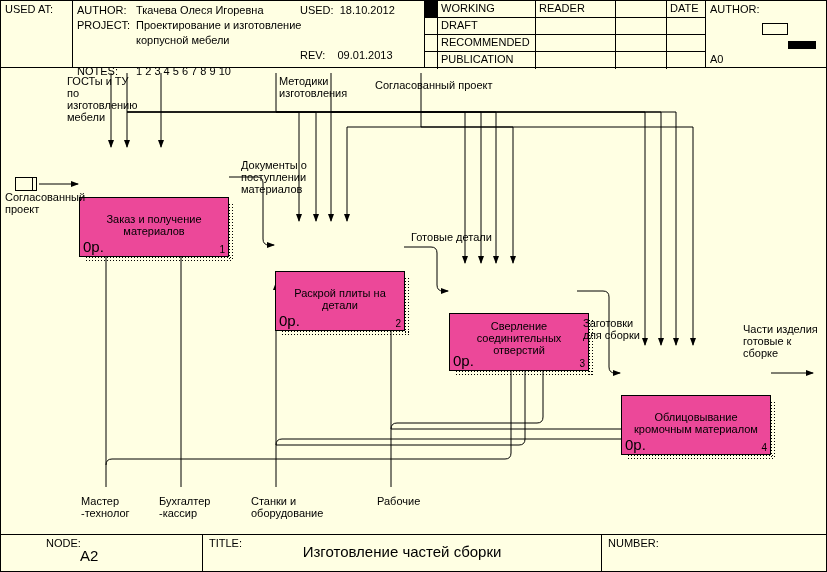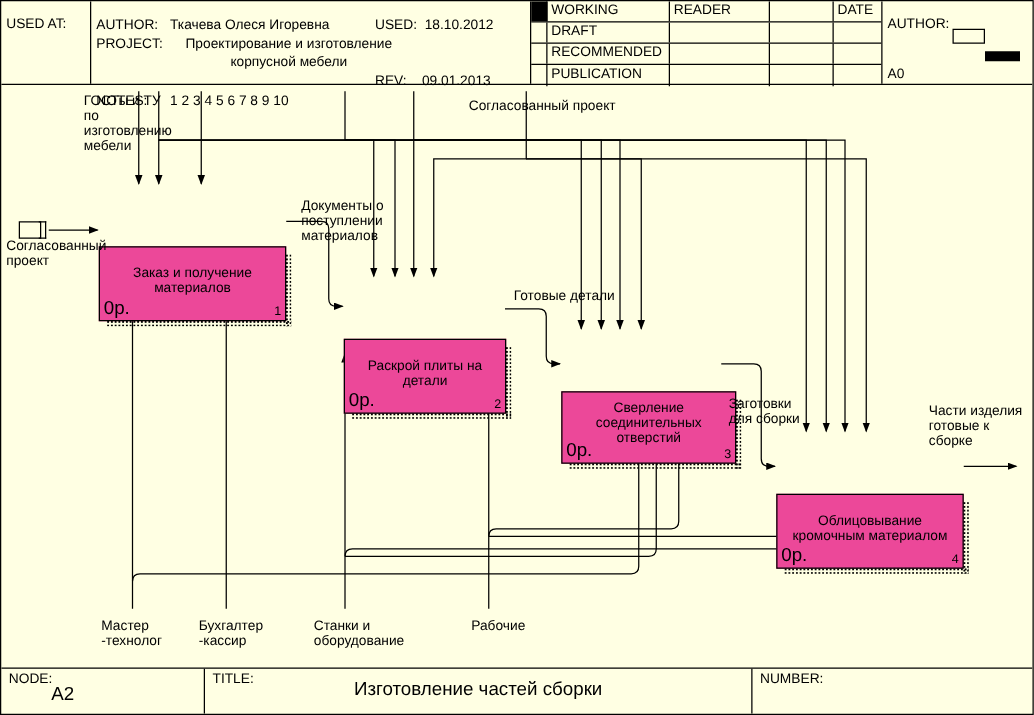--- a/index.html
+++ b/index.html
@@ -4,40 +4,40 @@
 <style>
   html,body{margin:0;padding:0;}
   body{
     width:827px;height:572px;
     background:#FFFFE3;
     font-family:Arial,sans-serif;font-size:11px;color:#000;
     position:relative;overflow:hidden;
     border:1px solid #000;box-sizing:border-box;
   }
   .hdr{position:absolute;left:0;top:0;right:0;height:66px;border-bottom:1px solid #000;}
-  .hdr .col{position:absolute;top:0;bottom:0;border-right:1px solid #000;padding:12px 4px;box-sizing:border-box;}
+  .hdr .col{position:absolute;top:0;bottom:0;border-right:1px solid #000;padding:2px 4px;box-sizing:border-box;}
   .hdr .col.used{left:0;width:72px;}
   .hdr .col.proj{left:72px;width:352px;}
   .hdr .col.status{left:424px;width:281px;padding:0;}
   .hdr .col.ctx{left:705px;right:0;width:auto;}
   .hdr .kv{display:block;line-height:15px;}
   .hdr .lbl{display:inline-block;width:56px;}
   .hdr .status .row{height:16px;border-bottom:1px solid #000;display:flex;}
   .hdr .status .row:last-child{border-bottom:none;height:17px;}
   .hdr .status .c1{width:12px;border-right:1px solid #000;}
   .hdr .status .c1.fill{background:#000;}
   .hdr .status .c2{width:98px;border-right:1px solid #000;padding:1px 3px;box-sizing:border-box;}
   .hdr .status .c3{width:80px;border-right:1px solid #000;padding:1px 3px;box-sizing:border-box;}
   .hdr .status .c4{flex:1;border-right:1px solid #000;padding:1px 3px;box-sizing:border-box;}
   .hdr .status .c5{width:38px;padding:1px 3px;box-sizing:border-box;}
   .hdr .ctx .box1{position:absolute;right:38px;top:22px;width:24px;height:10px;border:1px solid #000;}
   .hdr .ctx .box2{position:absolute;right:10px;top:40px;width:28px;height:8px;background:#000;}
   .hdr .ctx .a0{position:absolute;left:4px;bottom:2px;}
   .diagram{position:absolute;left:0;right:0;top:66px;bottom:36px;}
-  .ftr{position:absolute;left:0;right:0;bottom:0;height:36px;border-top:1px solid #000;display:flex;}
+  .ftr{position:absolute;left:0;right:0;bottom:0;height:36px;border-top:1px solid #000;display:flex;padding-left:39px;}
   .ftr .node{width:150px;border-right:1px solid #000;padding:2px 6px;position:relative;}
   .ftr .node .big{position:absolute;left:40px;top:12px;font-size:15px;}
   .ftr .title{flex:1;border-right:1px solid #000;padding:2px 6px;position:relative;}
   .ftr .title .big{position:absolute;left:0;right:0;top:8px;text-align:center;font-size:15px;}
   .ftr .num{width:212px;padding:2px 6px;}
   
   .act{position:absolute;background:#ec4899;border:1px solid #000;box-sizing:border-box;margin-top:48px;}
   .act .shadow{position:absolute;right:-5px;top:5px;width:5px;bottom:-5px;
     background-image:radial-gradient(#000 1px,transparent 1px);background-size:3px 3px;}
   .act .shadow2{position:absolute;left:5px;bottom:-5px;right:-5px;height:5px;
@@ -59,21 +59,21 @@
   <div class="col used">
     <span>USED AT:</span>
   </div>
   <div class="col proj">
     <span class="kv"><span class="lbl">AUTHOR:</span>
       <span>Ткачева Олеся Игоревна</span>
       <span style="float:right;width:120px;"><span>USED:</span>&nbsp;
       <span>18.10.2012</span></span>
     </span>
     <span class="kv"><span class="lbl">PROJECT:</span>
-      <span style="display:inline-block;width:190px;vertical-align:top;text-align:center;">Проектирование и изготовление корпусной мебели</span>
+      <span style="display:inline-block;width:190px;vertical-align:top;">Проектирование и изготовление корпусной мебели</span>
       <span style="float:right;width:120px;"><span>REV:</span>&nbsp;&nbsp;&nbsp;
       <span>09.01.2013</span></span>
     </span>
     <span class="kv" style="margin-top:16px;"><span class="lbl">NOTES:</span>
       <span>1  2  3  4  5  6  7  8  9  10</span>
     </span>
   </div>
   <div class="col status">
     <div class="row">
         <div class="c1 fill"></div>
@@ -190,20 +190,21 @@
   <div class="act" style="left:620px;top:280px;width:150px;height:60px;">
     <div class="shadow"></div>
       <div class="shadow2"></div>
     <div class="name">Облицовывание кромочным материалом</div>
     <div class="cost">0р.</div>
     <div class="num">4</div>
   </div>
 
   <div class="dl" style="left:4px;top:124px;width:70px;">Согласованный проект</div>
   <div class="dl" style="left:66px;top:8px;width:70px;">ГОСТы и ТУ по изготовлению мебели</div>
+  <div class="dl" style="left:278px;top:8px;width:80px;">Методики изготовления</div>
   <div class="dl" style="left:374px;top:12px;width:130px;">Согласованный проект</div>
   <div class="dl" style="left:240px;top:92px;width:80px;">Документы о поступлении материалов</div>
   <div class="dl" style="left:410px;top:164px;width:90px;">Готовые детали</div>
   <div class="dl" style="left:582px;top:250px;width:70px;">Заготовки для сборки</div>
   <div class="dl" style="left:742px;top:256px;width:80px;">Части изделия готовые к сборке</div>
   <div class="dl" style="left:80px;top:428px;width:60px;">Мастер -технолог</div>
   <div class="dl" style="left:158px;top:428px;width:60px;">Бухгалтер -кассир</div>
   <div class="dl" style="left:250px;top:428px;width:80px;">Станки и оборудование</div>
   <div class="dl" style="left:376px;top:428px;width:60px;">Рабочие</div>
 </div>

